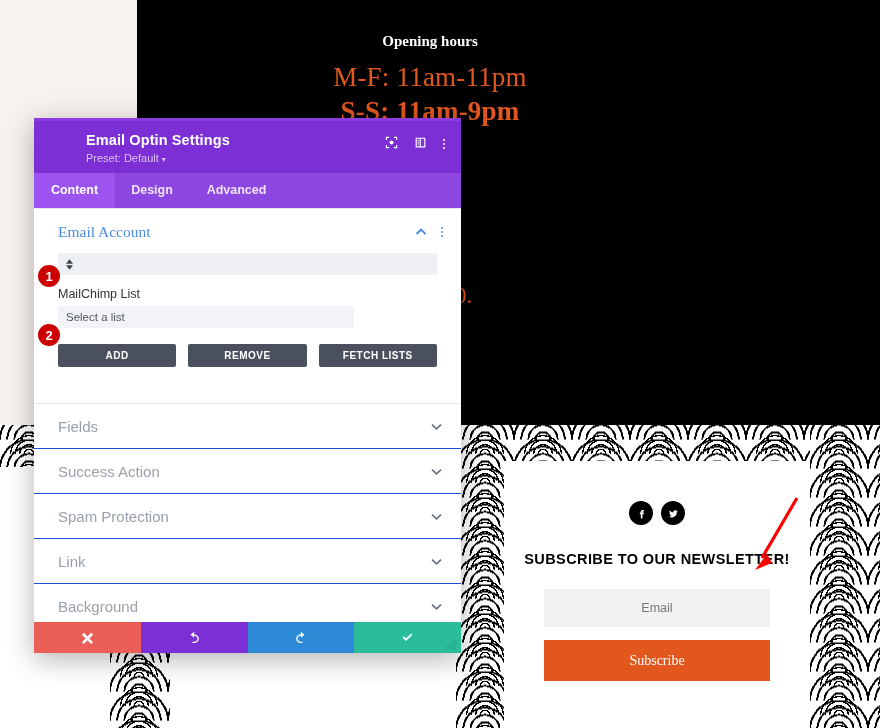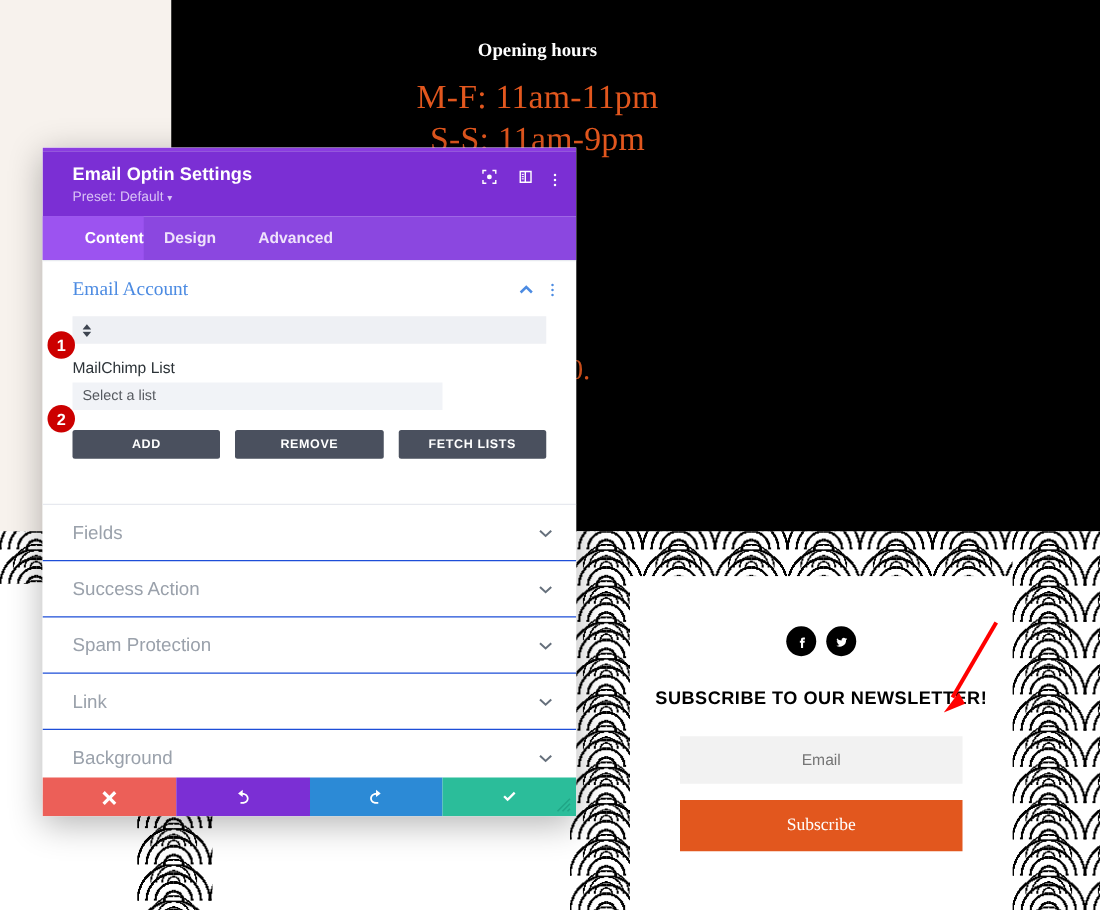--- a/index.html
+++ b/index.html
@@ -54,21 +54,21 @@
     position: absolute; left: 137px; top: 33px; width: 586px;
     text-align: center; color: #ffffff;
     font-family: "Liberation Serif", serif; font-size: 15px; font-weight: 700;
   }
   .hours-line {
     position: absolute; left: 137px; width: 586px; text-align: center;
     color: #e2571e; font-family: "Liberation Serif", serif;
     font-size: 27px; letter-spacing: .2px;
   }
   .hours-1 { top: 62px; }
-  .hours-2 { top: 96px; }
+  .hours-2 { top: 96px; font-weight: bold; }
 
   .phone-line {
     position: absolute; left: 137px; top: 166px; width: 586px; text-align: center;
     color: #e2571e; font-family: "Liberation Serif", serif; font-size: 27px;
   }
   .addr-line {
     position: absolute; left: 137px; width: 586px; text-align: center;
     color: #e2571e; font-family: "Liberation Serif", serif; font-size: 23px;
   }
   .addr-1 { top: 253px; }
@@ -115,42 +115,42 @@
     background: #ffffff;
     box-shadow: 0 6px 26px rgba(0,0,0,.30);
     overflow: hidden;
   }
   .modal-topline { height: 3px; background: #8b3de0; }
 
   .modal-head {
     background: #7b2fd4; padding: 11px 16px 9px 24px;
     display: flex; align-items: flex-start;
   }
-  .modal-head-texts { flex: 1; }
+  .modal-head-texts { flex: 1; margin-left: 28px; }
   .modal-title {
     color: #fff; font-size: 14.5px; font-weight: 700; letter-spacing: .1px;
   }
   .modal-preset {
     color: #d9c2f5; font-size: 11px; margin-top: 4px;
   }
   .modal-preset .caret { font-size: 8px; }
   .head-icons { display: flex; align-items: center; gap: 16px; padding-top: 3px; }
   .head-icons svg { width: 13px; height: 13px; fill: #ffffff; }
   .dots-v { display: flex; flex-direction: column; gap: 2px; align-items: center; }
   .dots-v i { width: 2px; height: 2px; background: #fff; border-radius: 50%; display: block; }
 
   .tabs { display: flex; background: #8b47e0; }
   .tab {
     padding: 10px 0 11px; color: #efe2fb; font-size: 12.5px; font-weight: 700;
     text-align: center; cursor: pointer;
   }
   .tab-content  { width: 81px; }
   .tab-design   { width: 74px; }
   .tab-advanced { width: 95px; }
-  .tab.active { background: #9c53f0; color: #ffffff; text-align: right; }
+  .tab.active { background: #9c53f0; color: #ffffff; }
 
   .panel-body {
     position: relative; height: 428px; background: #ffffff;
     border-top: 1px solid #e8eaf0;
   }
 
   .group-head {
     display: flex; align-items: center; padding: 14px 18px 12px 24px;
   }
   .group-title { flex: 1; color: #4c8be2; font-size: 15.5px; font-family: Liberation Serif, serif; }

